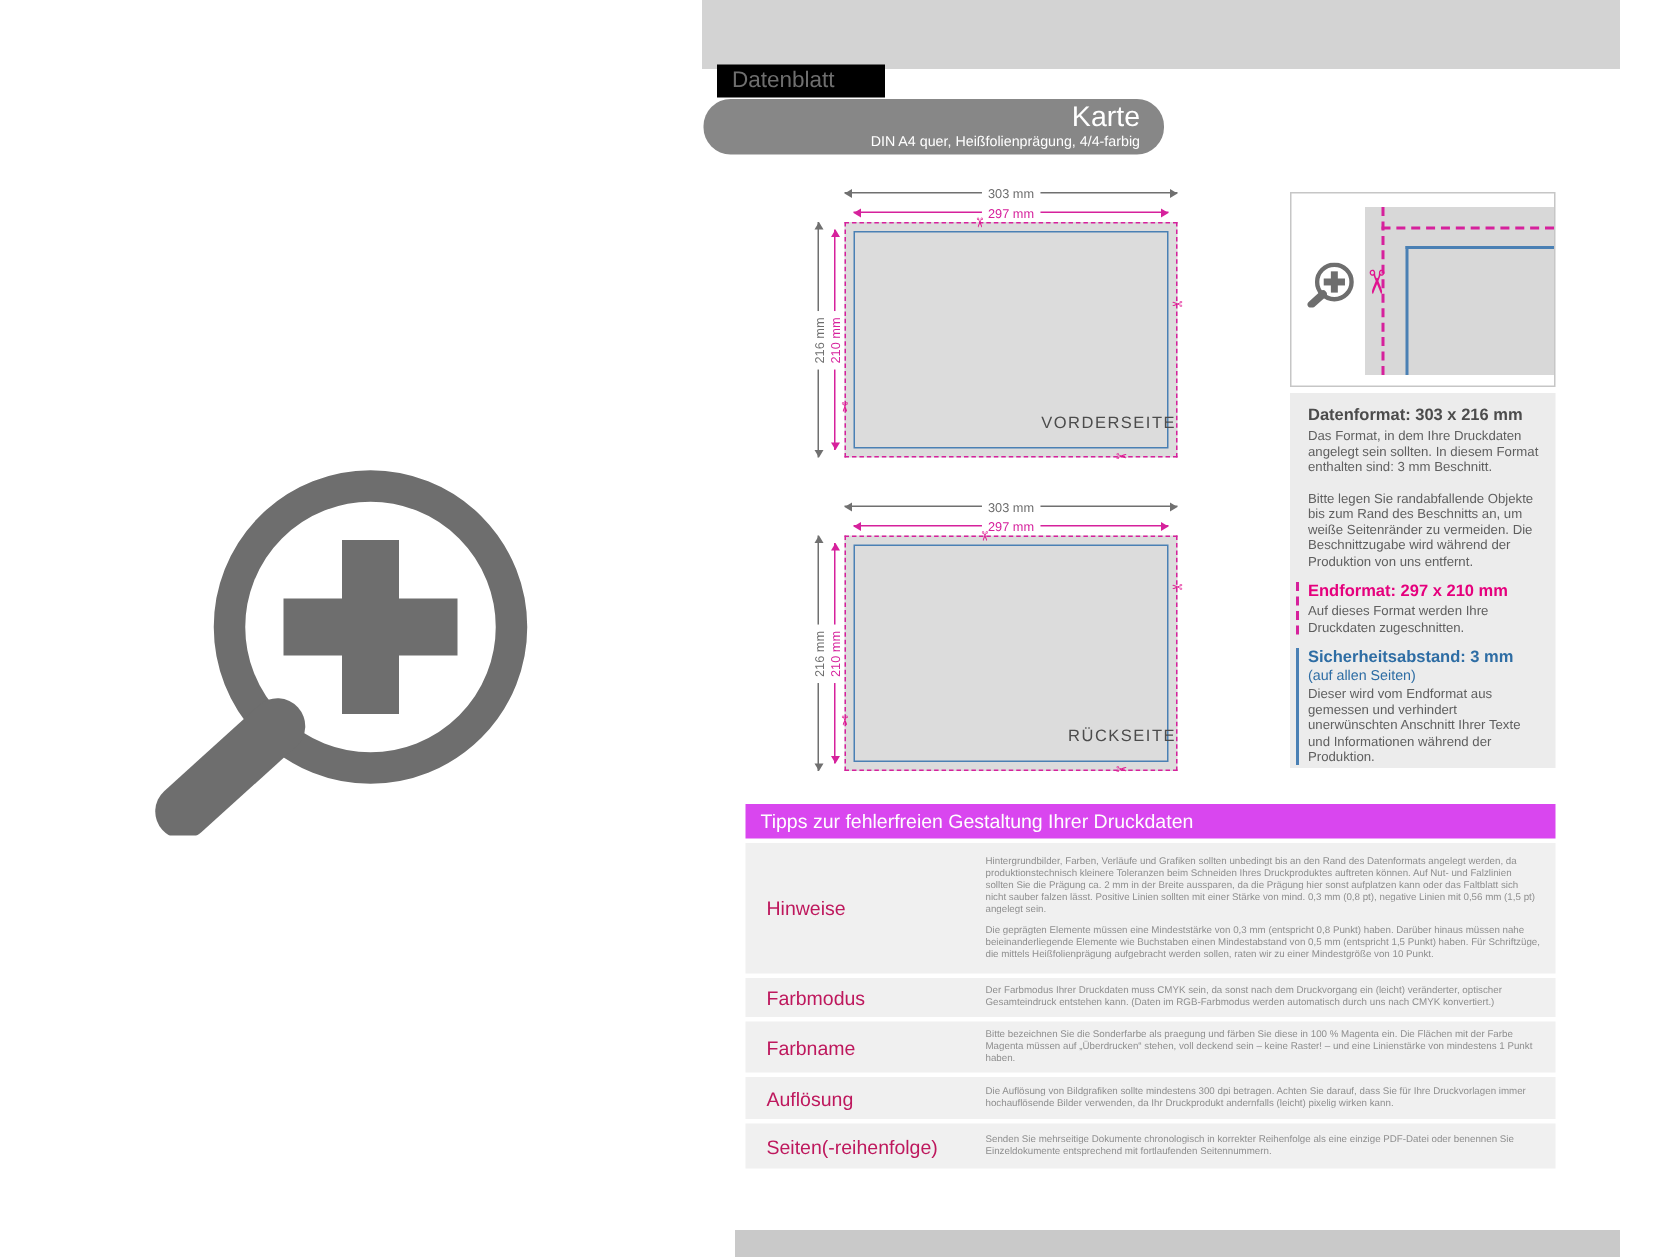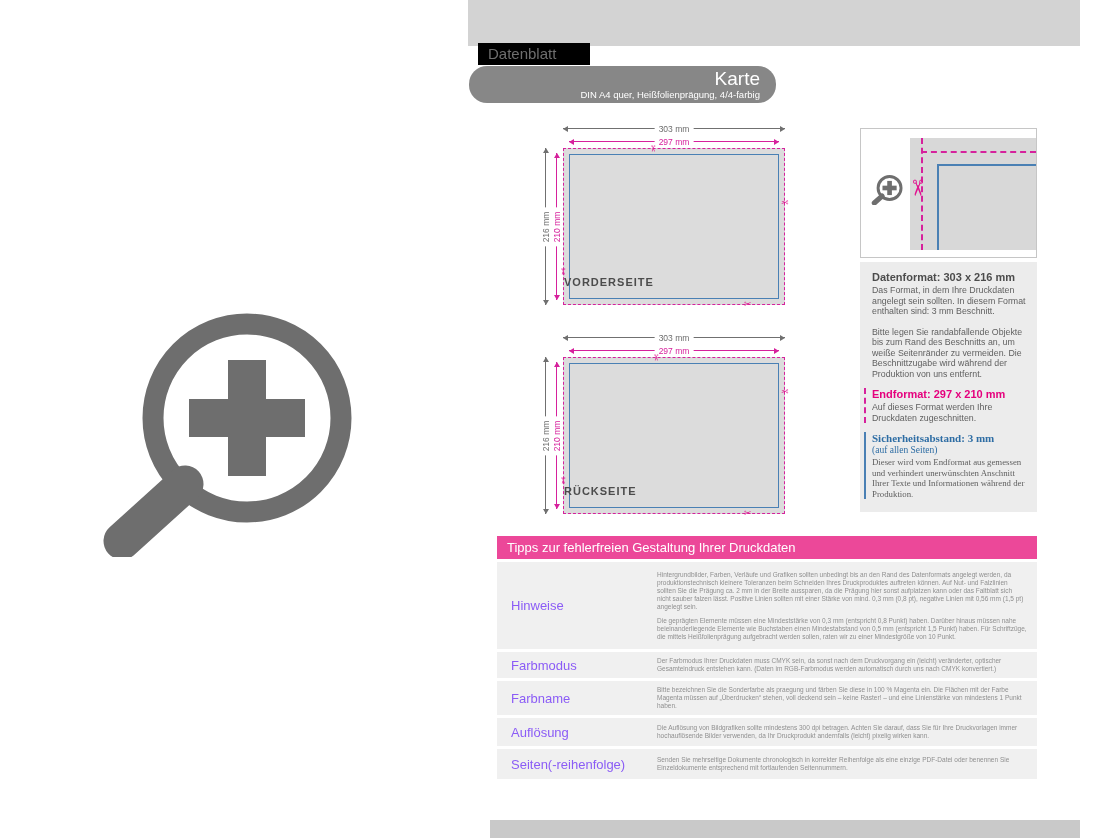--- a/index.html
+++ b/index.html
@@ -21,22 +21,22 @@
   .title-bar .subtitle{font-size:9.5px;line-height:12px;}
 
   
   .diagram{position:absolute;left:528px;width:270px;height:195px;}
   .card{
     position:absolute;left:35px;top:28px;width:222px;height:157px;box-sizing:border-box;
     background:#dcdcdc;border:1px dashed #d6219c;
   }
   .card-safe{position:absolute;inset:5px;border:1px solid #4a80b4;}
   .card-label{
-    position:absolute;left:0;right:0;top:127px;text-align:left;
-    font-size:11px;letter-spacing:1px;color:#4c4c4c;font-weight:bold;
+    position:absolute;left:0;right:0;top:127px;text-align:right;
+    font-size:11px;letter-spacing:1px;color:#4c4c4c;
   }
   .hdim{position:absolute;height:0;border-top:1px solid #707070;}
   .hdim::before{content:"";position:absolute;left:0;top:-3.5px;width:0;height:0;
     border-top:3px solid transparent;border-bottom:3px solid transparent;border-right:5px solid #707070;}
   .hdim::after{content:"";position:absolute;right:0;top:-3.5px;width:0;height:0;
     border-top:3px solid transparent;border-bottom:3px solid transparent;border-left:5px solid #707070;}
   .hdim.m{border-top-color:#d6219c;}
   .hdim.m::before{border-right-color:#d6219c;}
   .hdim.m::after{border-left-color:#d6219c;}
   .vdim{position:absolute;width:0;border-left:1px solid #707070;}
@@ -67,30 +67,30 @@
   
   .info-panel{
     left:860px;top:262px;width:177px;height:250px;background:#ececec;box-sizing:border-box;
     padding:9px 10px 8px 12px;color:#5f5f5f;
   }
   .info-title{font-size:11px;font-weight:bold;color:#4c4c4c;line-height:13px;}
   .info-text{font-size:8.8px;line-height:10.5px;margin-top:1px;}
   .info-gap{height:9px;}
   .block-end{border-left:2px dashed #d6219c;margin-left:-8px;padding-left:6px;}
   .block-end .info-title{color:#e5007d;}
-  .block-safe{border-left:2px solid #4a80b4;margin-left:-8px;padding-left:6px;margin-top:9px;font-family:Liberation Serif, serif;}
+  .block-safe{border-left:2px solid #4a80b4;margin-left:-8px;padding-left:6px;margin-top:9px;}
   .block-safe .info-title{color:#2e6da4;}
   .block-safe .info-sub{font-size:9.5px;color:#2e6da4;line-height:11px;}
 
   
   .tips{left:497px;top:536px;width:540px;}
-  .tips-bar{height:23px;background:#ec4899;color:#fff;font-size:13px;line-height:23px;padding-left:10px;box-sizing:border-box;}
+  .tips-bar{height:23px;background:#d946ef;color:#fff;font-size:13px;line-height:23px;padding-left:10px;box-sizing:border-box;}
   .tip-row{display:flex;background:#f0f0f0;margin-top:3px;align-items:center;}
   .tip-row:first-of-type{margin-top:6px;}
-  .tip-label{width:160px;flex:0 0 160px;padding-left:14px;box-sizing:border-box;font-size:13px;color:#8b5cf6;}
+  .tip-label{width:160px;flex:0 0 160px;padding-left:14px;box-sizing:border-box;font-size:13px;color:#be185d;}
   .tip-text{flex:1;padding:5px 10px 5px 0;font-size:6.5px;line-height:8px;color:#8f8f8f;}
   .tip-text p{margin:0;}
   .tip-text p + p{margin-top:6px;}
 
   .footer-bar{left:490px;top:820px;width:590px;height:18px;background:#c9c9c9;}
 
   .big-zoom{left:95px;top:312px;}
   .small-zoom{position:absolute;left:10px;top:46px;}
 </style>
 </head>

